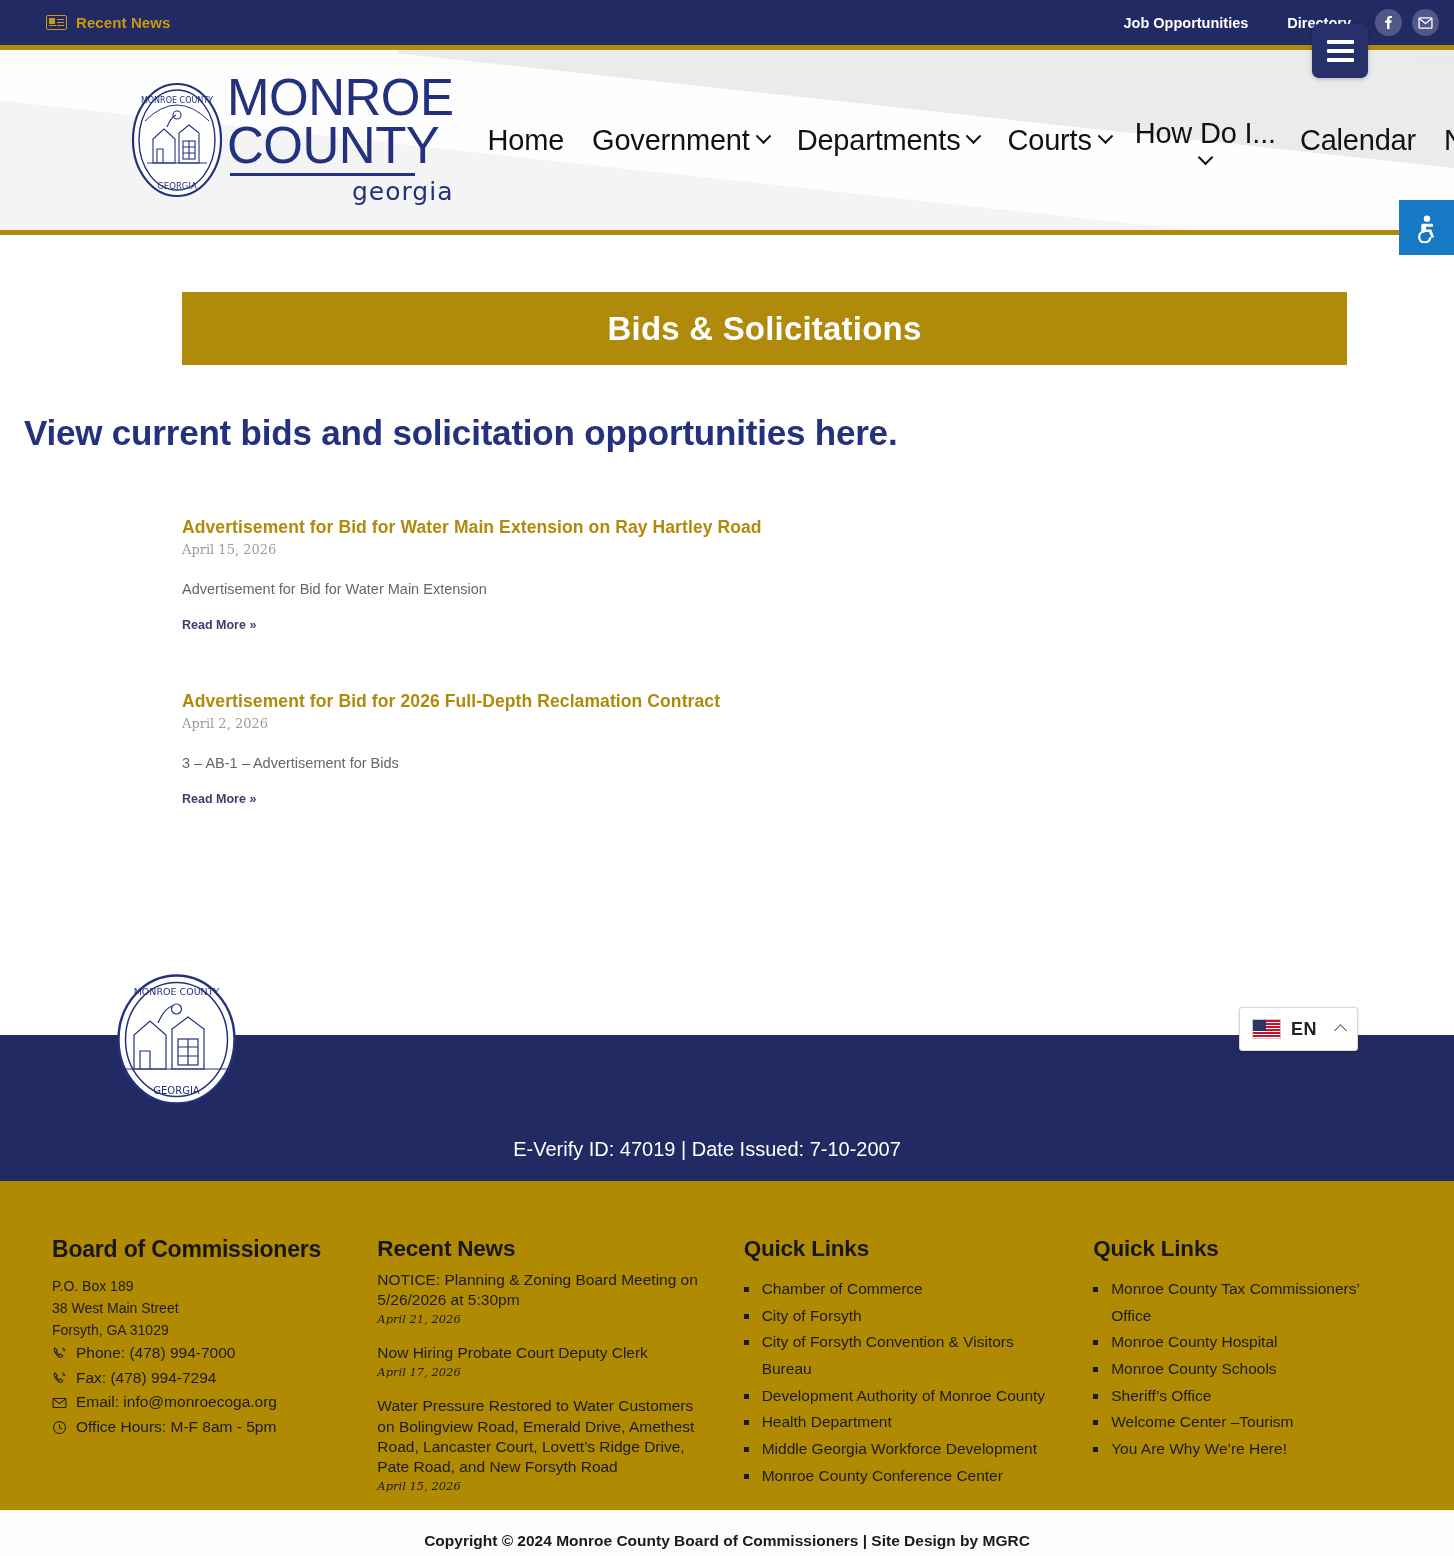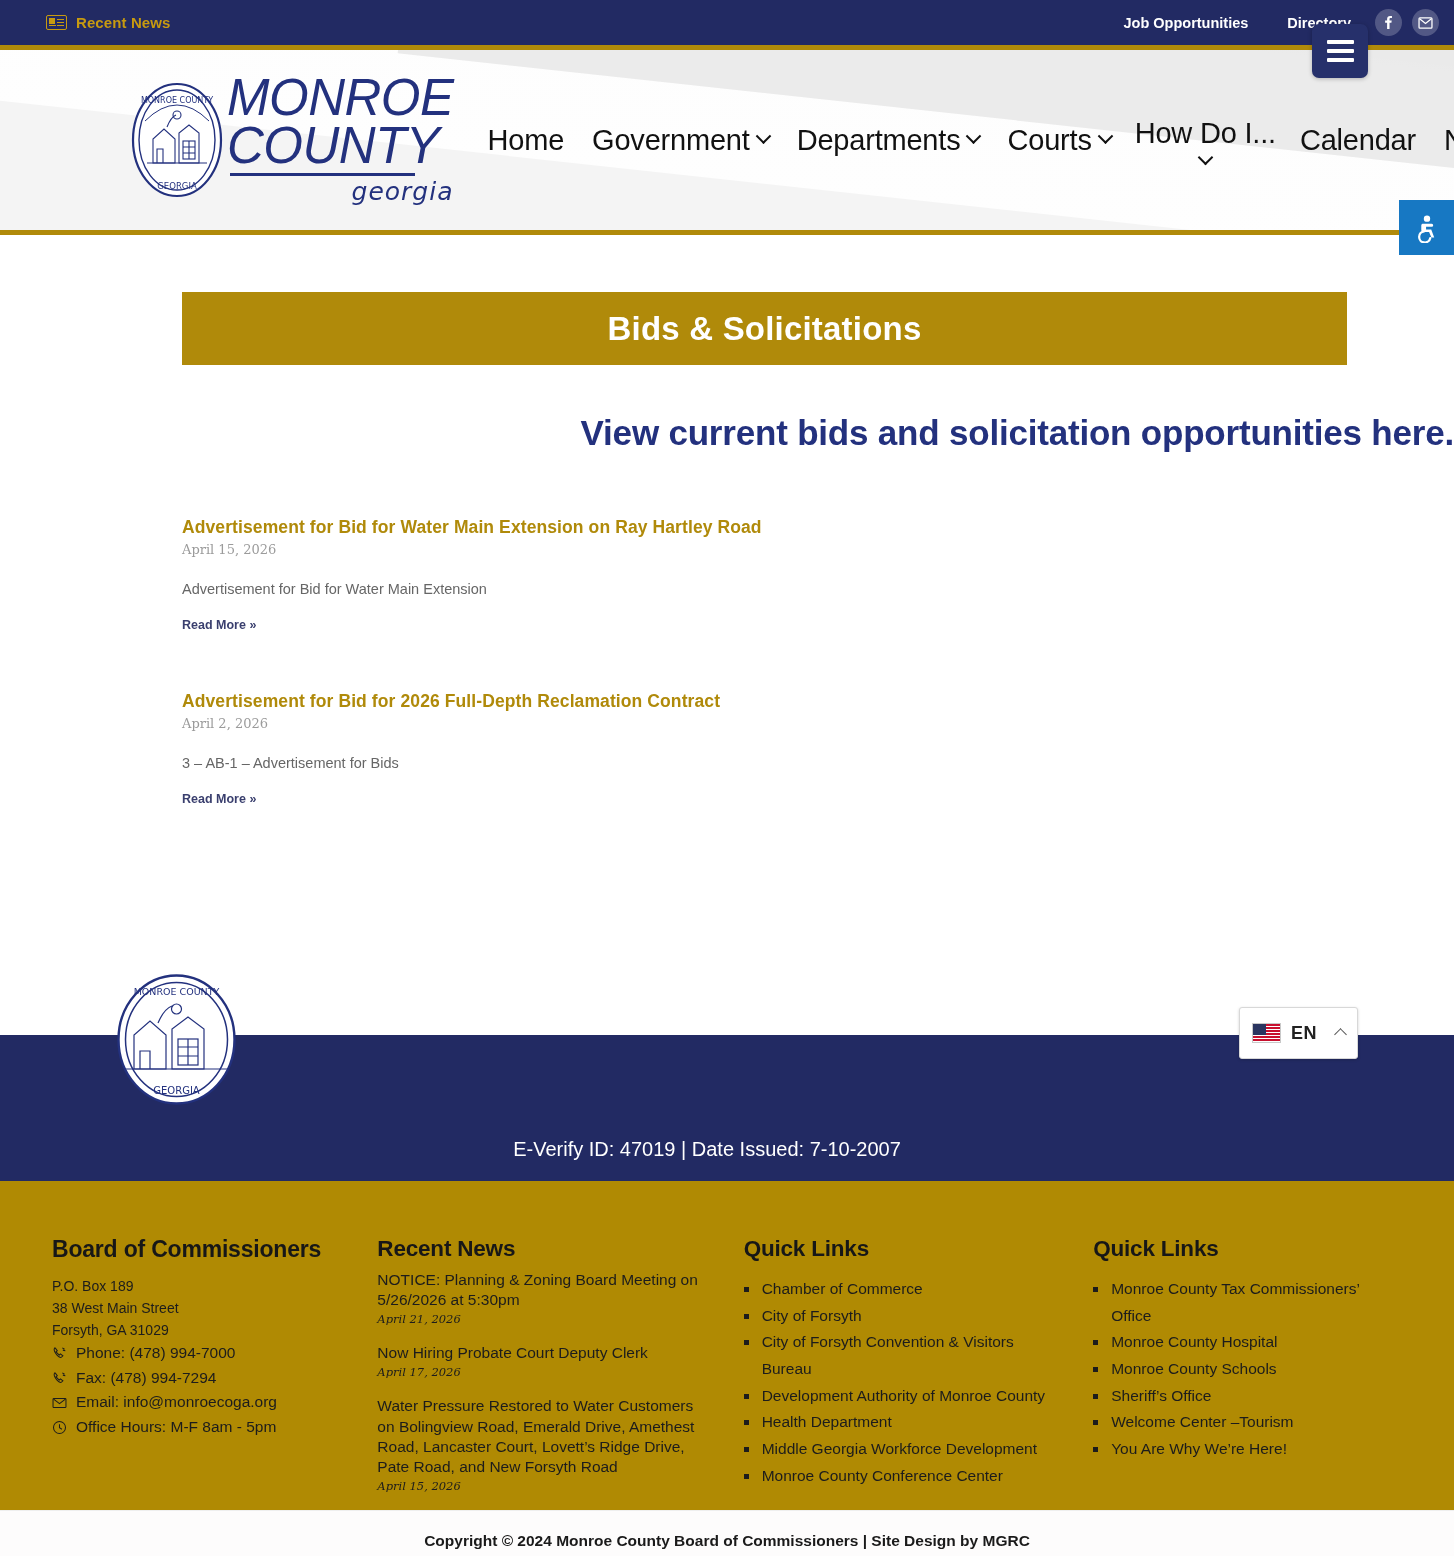--- a/index.html
+++ b/index.html
@@ -92,21 +92,21 @@
   .header-inner {
     position: relative; z-index: 2;
     height: 100%;
     display: flex; align-items: center;
     padding-left: 131px;
   }
   .logo-wrap { display: flex; align-items: center; flex: none; }
   .seal {
     width: 92px; height: 118px; flex: none;
   }
-  .logo-text { margin-left: 4px; font-style: italic; }
+  .logo-text { margin-left: 4px; }
   .logo-line {
     font-family: "Liberation Sans", sans-serif;
     color: #23317e;
     font-weight: 400;
     font-size: 51px;
     line-height: .95;
     letter-spacing: -0.5px;
   }
   .logo-underline { height: 3px; background: #23317e; width: 185px; margin: 3px 0 0 3px; }
   .logo-georgia {
@@ -147,21 +147,21 @@
   .title-banner {
     margin: 57px 107px 0 182px;
     background: #b08a0a;
     height: 73px;
     display: flex; align-items: center; justify-content: center;
   }
   .title-banner h1 {
     color: #ffffff; font-size: 33px; font-weight: 700; letter-spacing: .2px;
   }
   .subtitle {
-    text-align: right; color: #23317e;
+    text-align: left; color: #23317e;
     font-size: 35px; font-weight: 700; margin-top: 48px;
     letter-spacing: -0.2px;
     padding-left: 24px;
   }
 
   .posts { margin: 64px 0 0 182px; max-width: 900px; }
   .post { margin-bottom: 58px; }
   .post-title {
     color: #b08a0a; font-size: 17.5px; font-weight: 700;
     cursor: pointer; text-decoration: none; display: inline-block;
@@ -187,21 +187,21 @@
     position: absolute; left: 110px; top: -62px;
     width: 133px; height: 133px;
   }
   .everify {
     color: #ffffff; font-size: 20px; padding-bottom: 20px;
     margin-left: -40px;
   }
 
   .lang-widget {
     position: absolute; right: 96px; top: 1007px;
-    width: 119px; height: 52px; background: #ffffff;
+    width: 119px; height: 44px; background: #ffffff;
     border: 1px solid #d8d8d8; border-radius: 3px;
     display: flex; align-items: center; gap: 10px;
     padding: 0 12px; cursor: pointer; z-index: 70;
     box-shadow: 0 1px 3px rgba(0,0,0,.18);
   }
   .flag {
     width: 29px; height: 20px; flex: none; position: relative;
     overflow: hidden; border: 1px solid #c9c9c9;
     background: repeating-linear-gradient(to bottom,
       #c8102e 0, #c8102e 1.55px, #ffffff 1.55px, #ffffff 3.1px);

